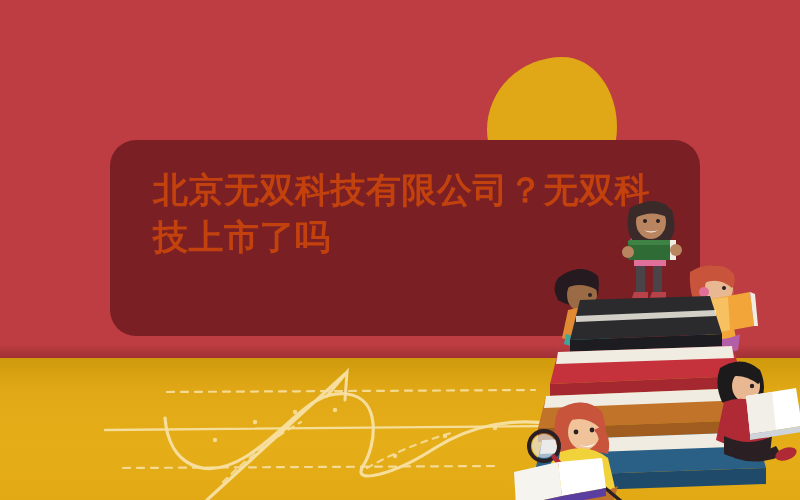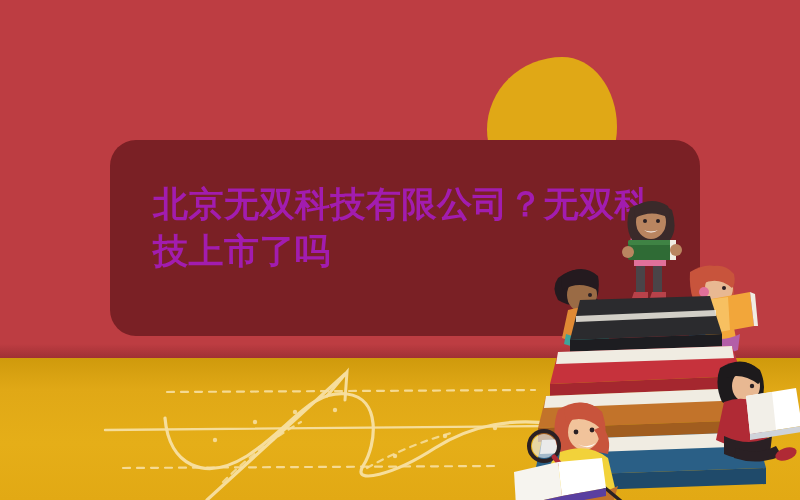--- a/index.html
+++ b/index.html
@@ -69,26 +69,26 @@
   
   .title-panel {
     position: absolute;
     left: 110px; top: 140px;
     width: 590px; height: 196px;
     background: #7a2025;
     border-radius: 26px;
   }
   .title-text {
     position: absolute;
-    left: 153px; top: 180px;
+    left: 153px; top: 166px;
     width: 520px;
     font-size: 35px;
     font-weight: 700;
     line-height: 47px;
-    color: #a21caf;
+    color: #c2410c;
     letter-spacing: 0.5px;
     white-space: pre-wrap;
   }
 
   
   .illustration {
     position: absolute;
     left: 510px; top: 200px;
     width: 300px; height: 300px;
   }

